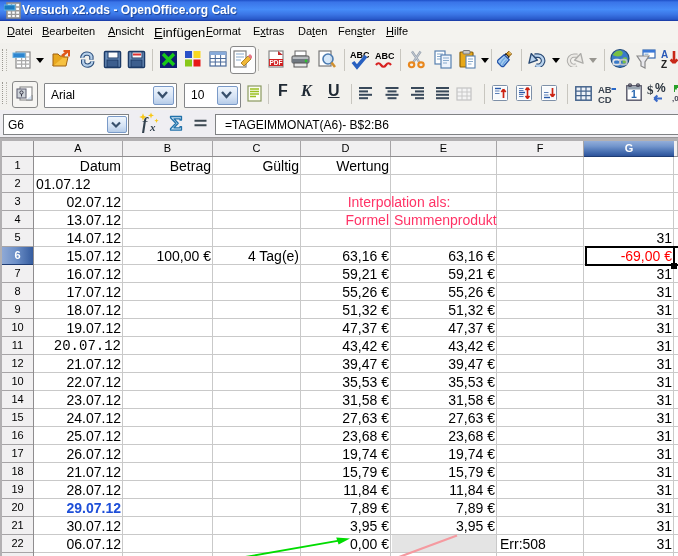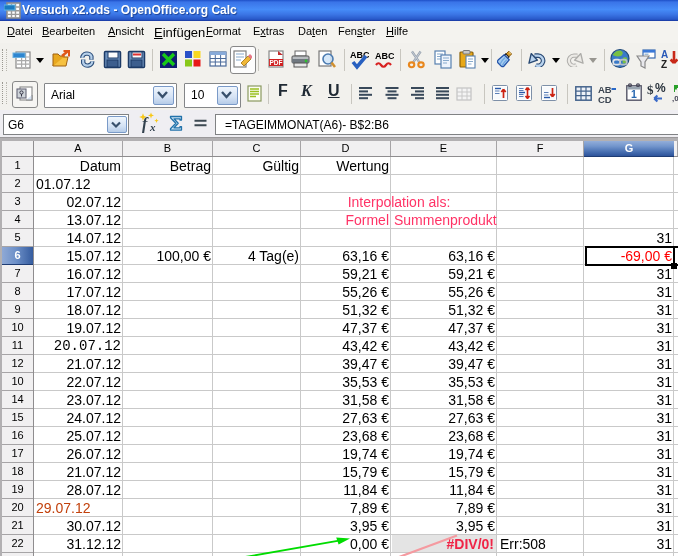--- a/index.html
+++ b/index.html
@@ -412,23 +412,23 @@
 <div class="cell" style="left:36px;top:319px;width:85px;text-align:right;color:#000;">19.07.12</div>
 <div class="cell" style="left:36px;top:337px;width:85px;text-align:right;color:#000;font-family:Liberation Mono, monospace;">20.07.12</div>
 <div class="cell" style="left:36px;top:355px;width:85px;text-align:right;color:#000;">21.07.12</div>
 <div class="cell" style="left:36px;top:373px;width:85px;text-align:right;color:#000;">22.07.12</div>
 <div class="cell" style="left:36px;top:391px;width:85px;text-align:right;color:#000;">23.07.12</div>
 <div class="cell" style="left:36px;top:409px;width:85px;text-align:right;color:#000;">24.07.12</div>
 <div class="cell" style="left:36px;top:427px;width:85px;text-align:right;color:#000;">25.07.12</div>
 <div class="cell" style="left:36px;top:445px;width:85px;text-align:right;color:#000;">26.07.12</div>
 <div class="cell" style="left:36px;top:463px;width:85px;text-align:right;color:#000;">21.07.12</div>
 <div class="cell" style="left:36px;top:481px;width:85px;text-align:right;color:#000;">28.07.12</div>
-<div class="cell" style="left:36px;top:499px;width:85px;text-align:left;color:#c2410c;">29.07.12</div>
+<div class="cell" style="left:36px;top:499px;width:85px;text-align:right;color:#1d4ed8;font-weight:bold;">29.07.12</div>
 <div class="cell" style="left:36px;top:517px;width:85px;text-align:right;color:#000;">30.07.12</div>
-<div class="cell" style="left:36px;top:535px;width:85px;text-align:right;color:#000;">31.12.12</div>
+<div class="cell" style="left:36px;top:535px;width:85px;text-align:right;color:#000;">06.07.12</div>
 <div class="cell" style="left:301px;top:193px;width:196px;text-align:center;color:#ff3366;">Interpolation als:</div>
 <div class="cell" style="left:303px;top:211px;width:86px;text-align:right;color:#ff3366;">Formel</div>
 <div class="cell" style="left:394px;top:211px;width:300px;text-align:left;color:#ff3366;">Summenprodukt</div>
 <div class="cell" style="left:125px;top:247px;width:86px;text-align:right;color:#000;">100,00 €</div>
 <div class="cell" style="left:215px;top:247px;width:84px;text-align:right;color:#000;">4 Tag(e)</div>
 <div class="cell" style="left:303px;top:247px;width:86px;text-align:right;color:#000;">63,16 €</div>
 <div class="cell" style="left:393px;top:247px;width:102px;text-align:right;color:#000;">63,16 €</div>
 <div class="cell" style="left:303px;top:265px;width:86px;text-align:right;color:#000;">59,21 €</div>
 <div class="cell" style="left:393px;top:265px;width:102px;text-align:right;color:#000;">59,21 €</div>
 <div class="cell" style="left:303px;top:283px;width:86px;text-align:right;color:#000;">55,26 €</div>
@@ -454,21 +454,20 @@
 <div class="cell" style="left:303px;top:463px;width:86px;text-align:right;color:#000;">15,79 €</div>
 <div class="cell" style="left:393px;top:463px;width:102px;text-align:right;color:#000;">15,79 €</div>
 <div class="cell" style="left:303px;top:481px;width:86px;text-align:right;color:#000;">11,84 €</div>
 <div class="cell" style="left:393px;top:481px;width:102px;text-align:right;color:#000;">11,84 €</div>
 <div class="cell" style="left:303px;top:499px;width:86px;text-align:right;color:#000;">7,89 €</div>
 <div class="cell" style="left:393px;top:499px;width:102px;text-align:right;color:#000;">7,89 €</div>
 <div class="cell" style="left:303px;top:517px;width:86px;text-align:right;color:#000;">3,95 €</div>
 <div class="cell" style="left:393px;top:517px;width:102px;text-align:right;color:#000;">3,95 €</div>
 <div class="cell" style="left:303px;top:535px;width:86px;text-align:right;color:#000;">0,00 €</div>
 <div class="abs" style="left:392px;top:535px;width:104px;height:17px;background:#e4e4e4;"></div>
-<div class="cell" style="left:392px;top:535px;width:102px;text-align:right;color:#f02446;font-weight:bold;">#DIV/0!</div>
 <div class="cell" style="left:500px;top:535px;width:80px;text-align:left;">Err:508</div>
 <div class="cell" style="left:586px;top:229px;width:86px;text-align:right;color:#000;">31</div>
 <div class="cell" style="left:586px;top:247px;width:86px;text-align:right;color:#ff0000;">-69,00 €</div>
 <div class="cell" style="left:586px;top:265px;width:86px;text-align:right;color:#000;">31</div>
 <div class="cell" style="left:586px;top:283px;width:86px;text-align:right;color:#000;">31</div>
 <div class="cell" style="left:586px;top:301px;width:86px;text-align:right;color:#000;">31</div>
 <div class="cell" style="left:586px;top:319px;width:86px;text-align:right;color:#000;">31</div>
 <div class="cell" style="left:586px;top:337px;width:86px;text-align:right;color:#000;">31</div>
 <div class="cell" style="left:586px;top:355px;width:86px;text-align:right;color:#000;">31</div>
 <div class="cell" style="left:586px;top:373px;width:86px;text-align:right;color:#000;">31</div>

